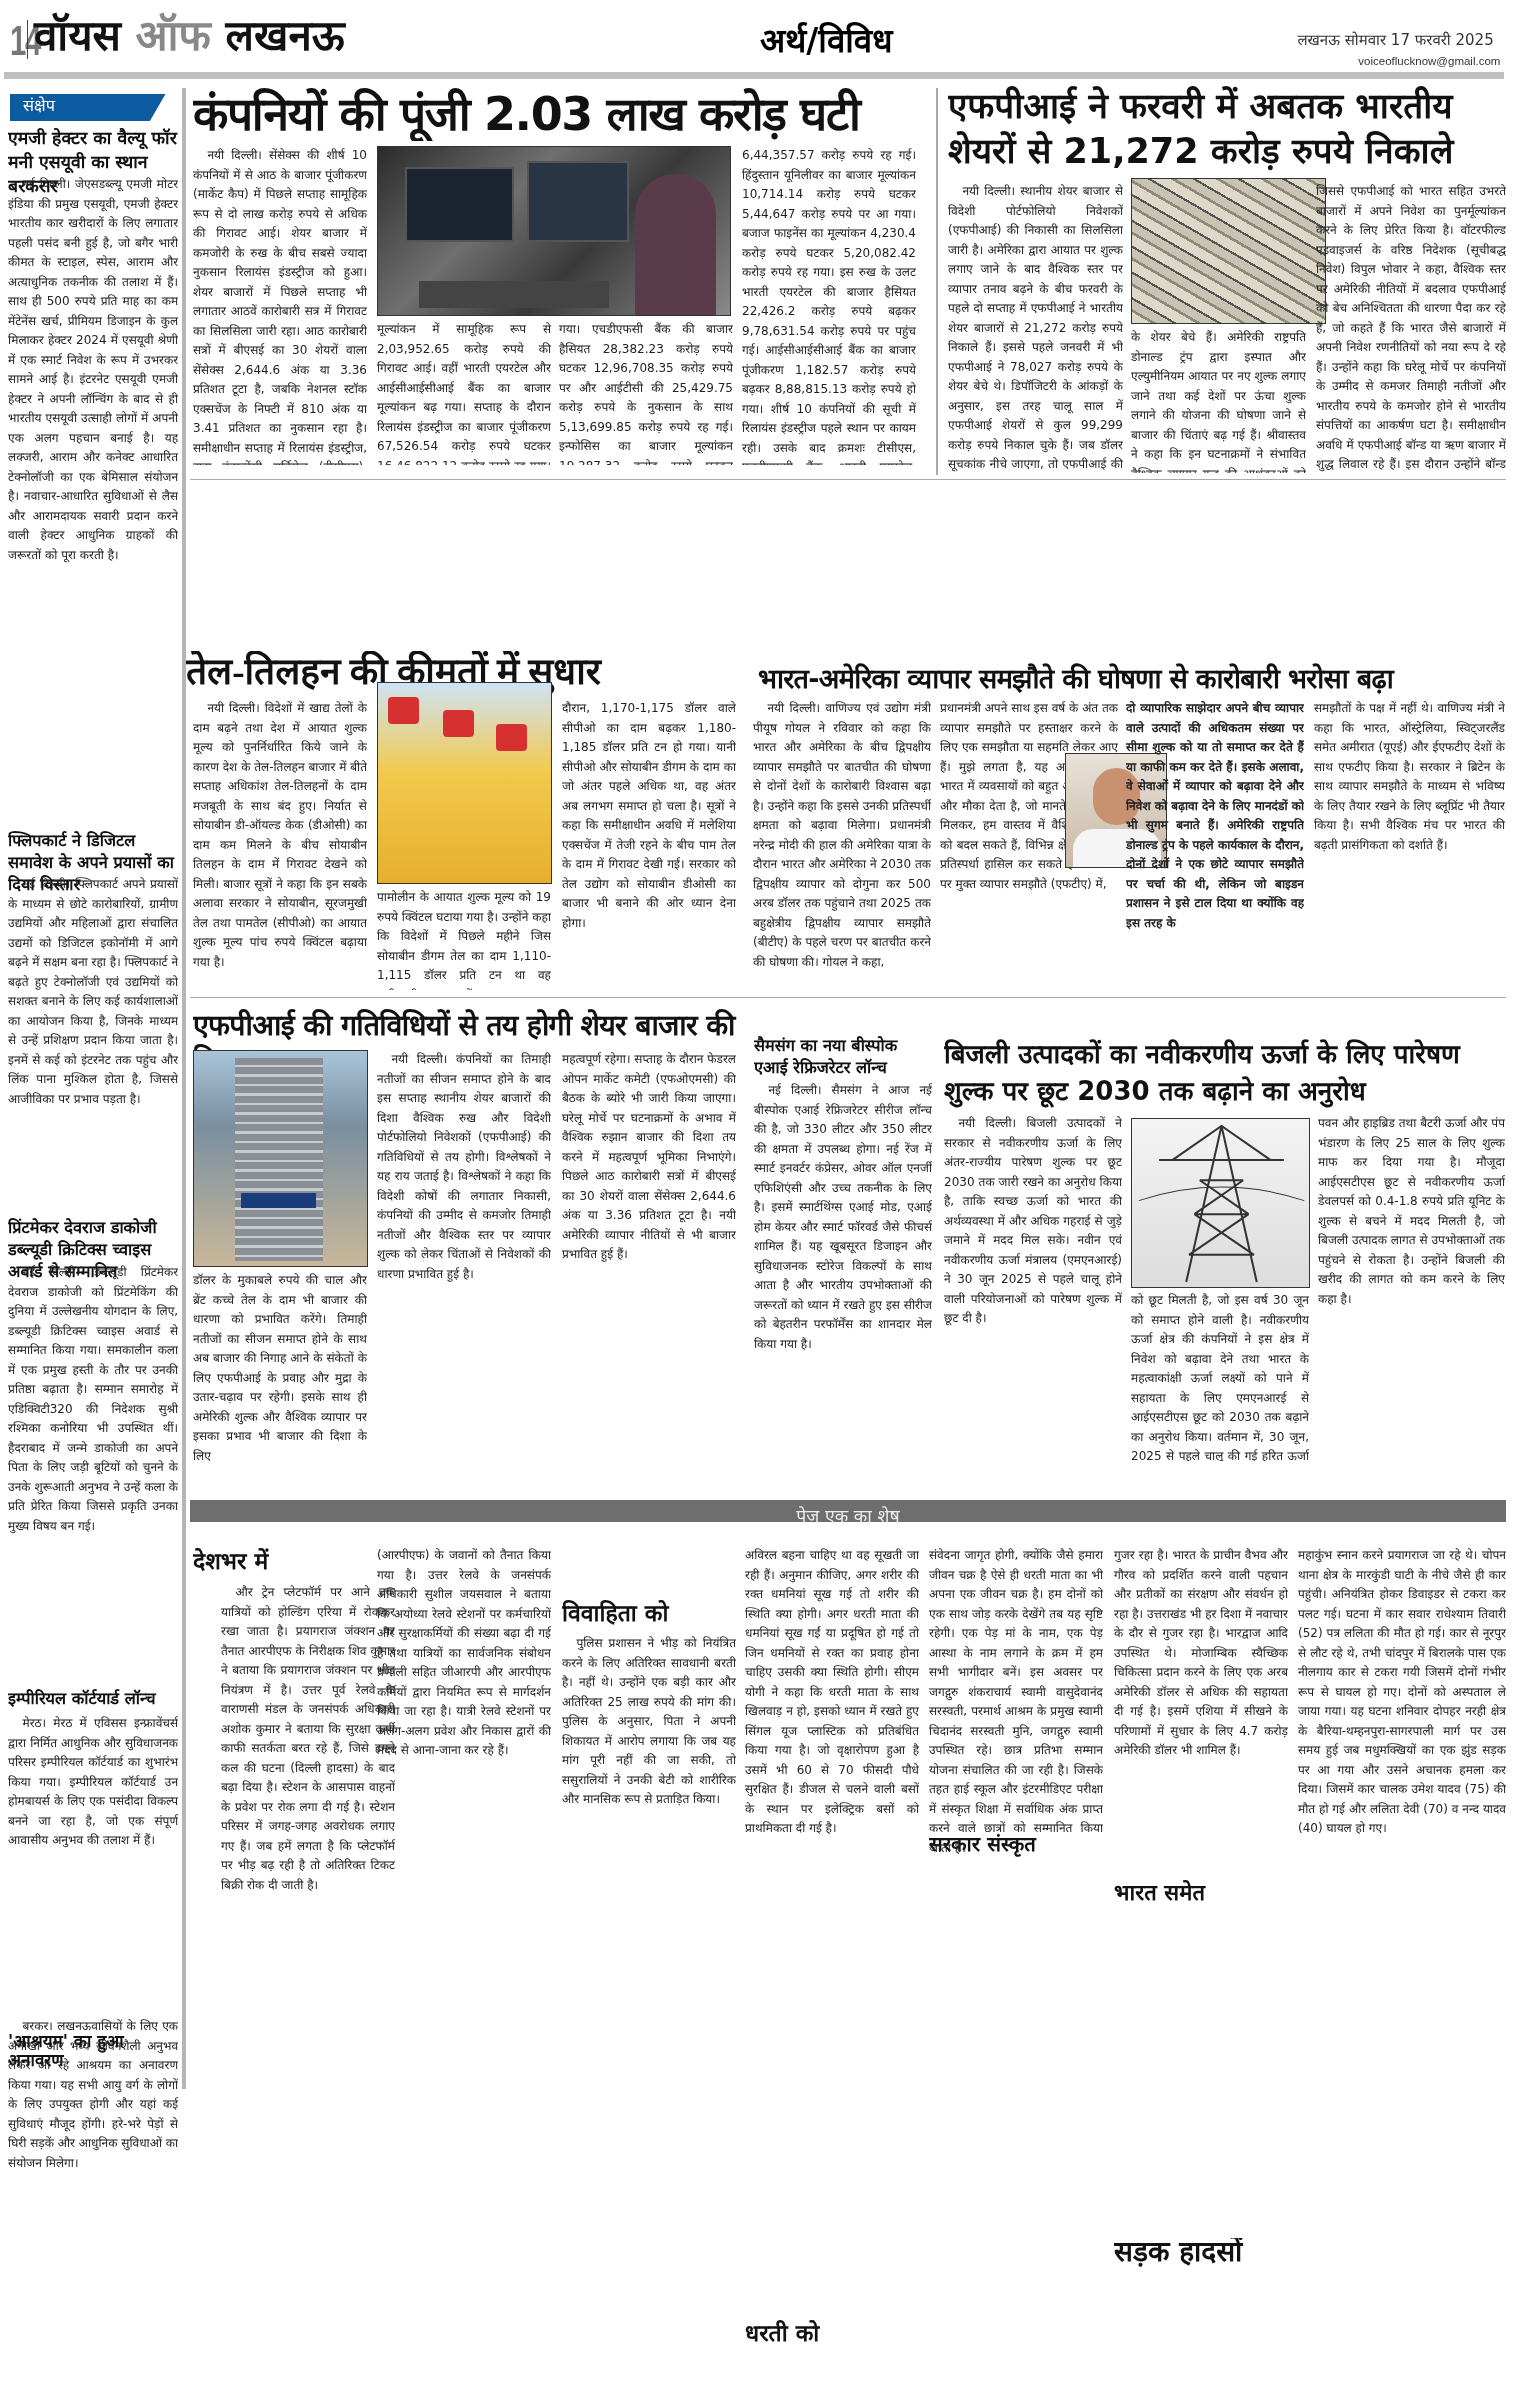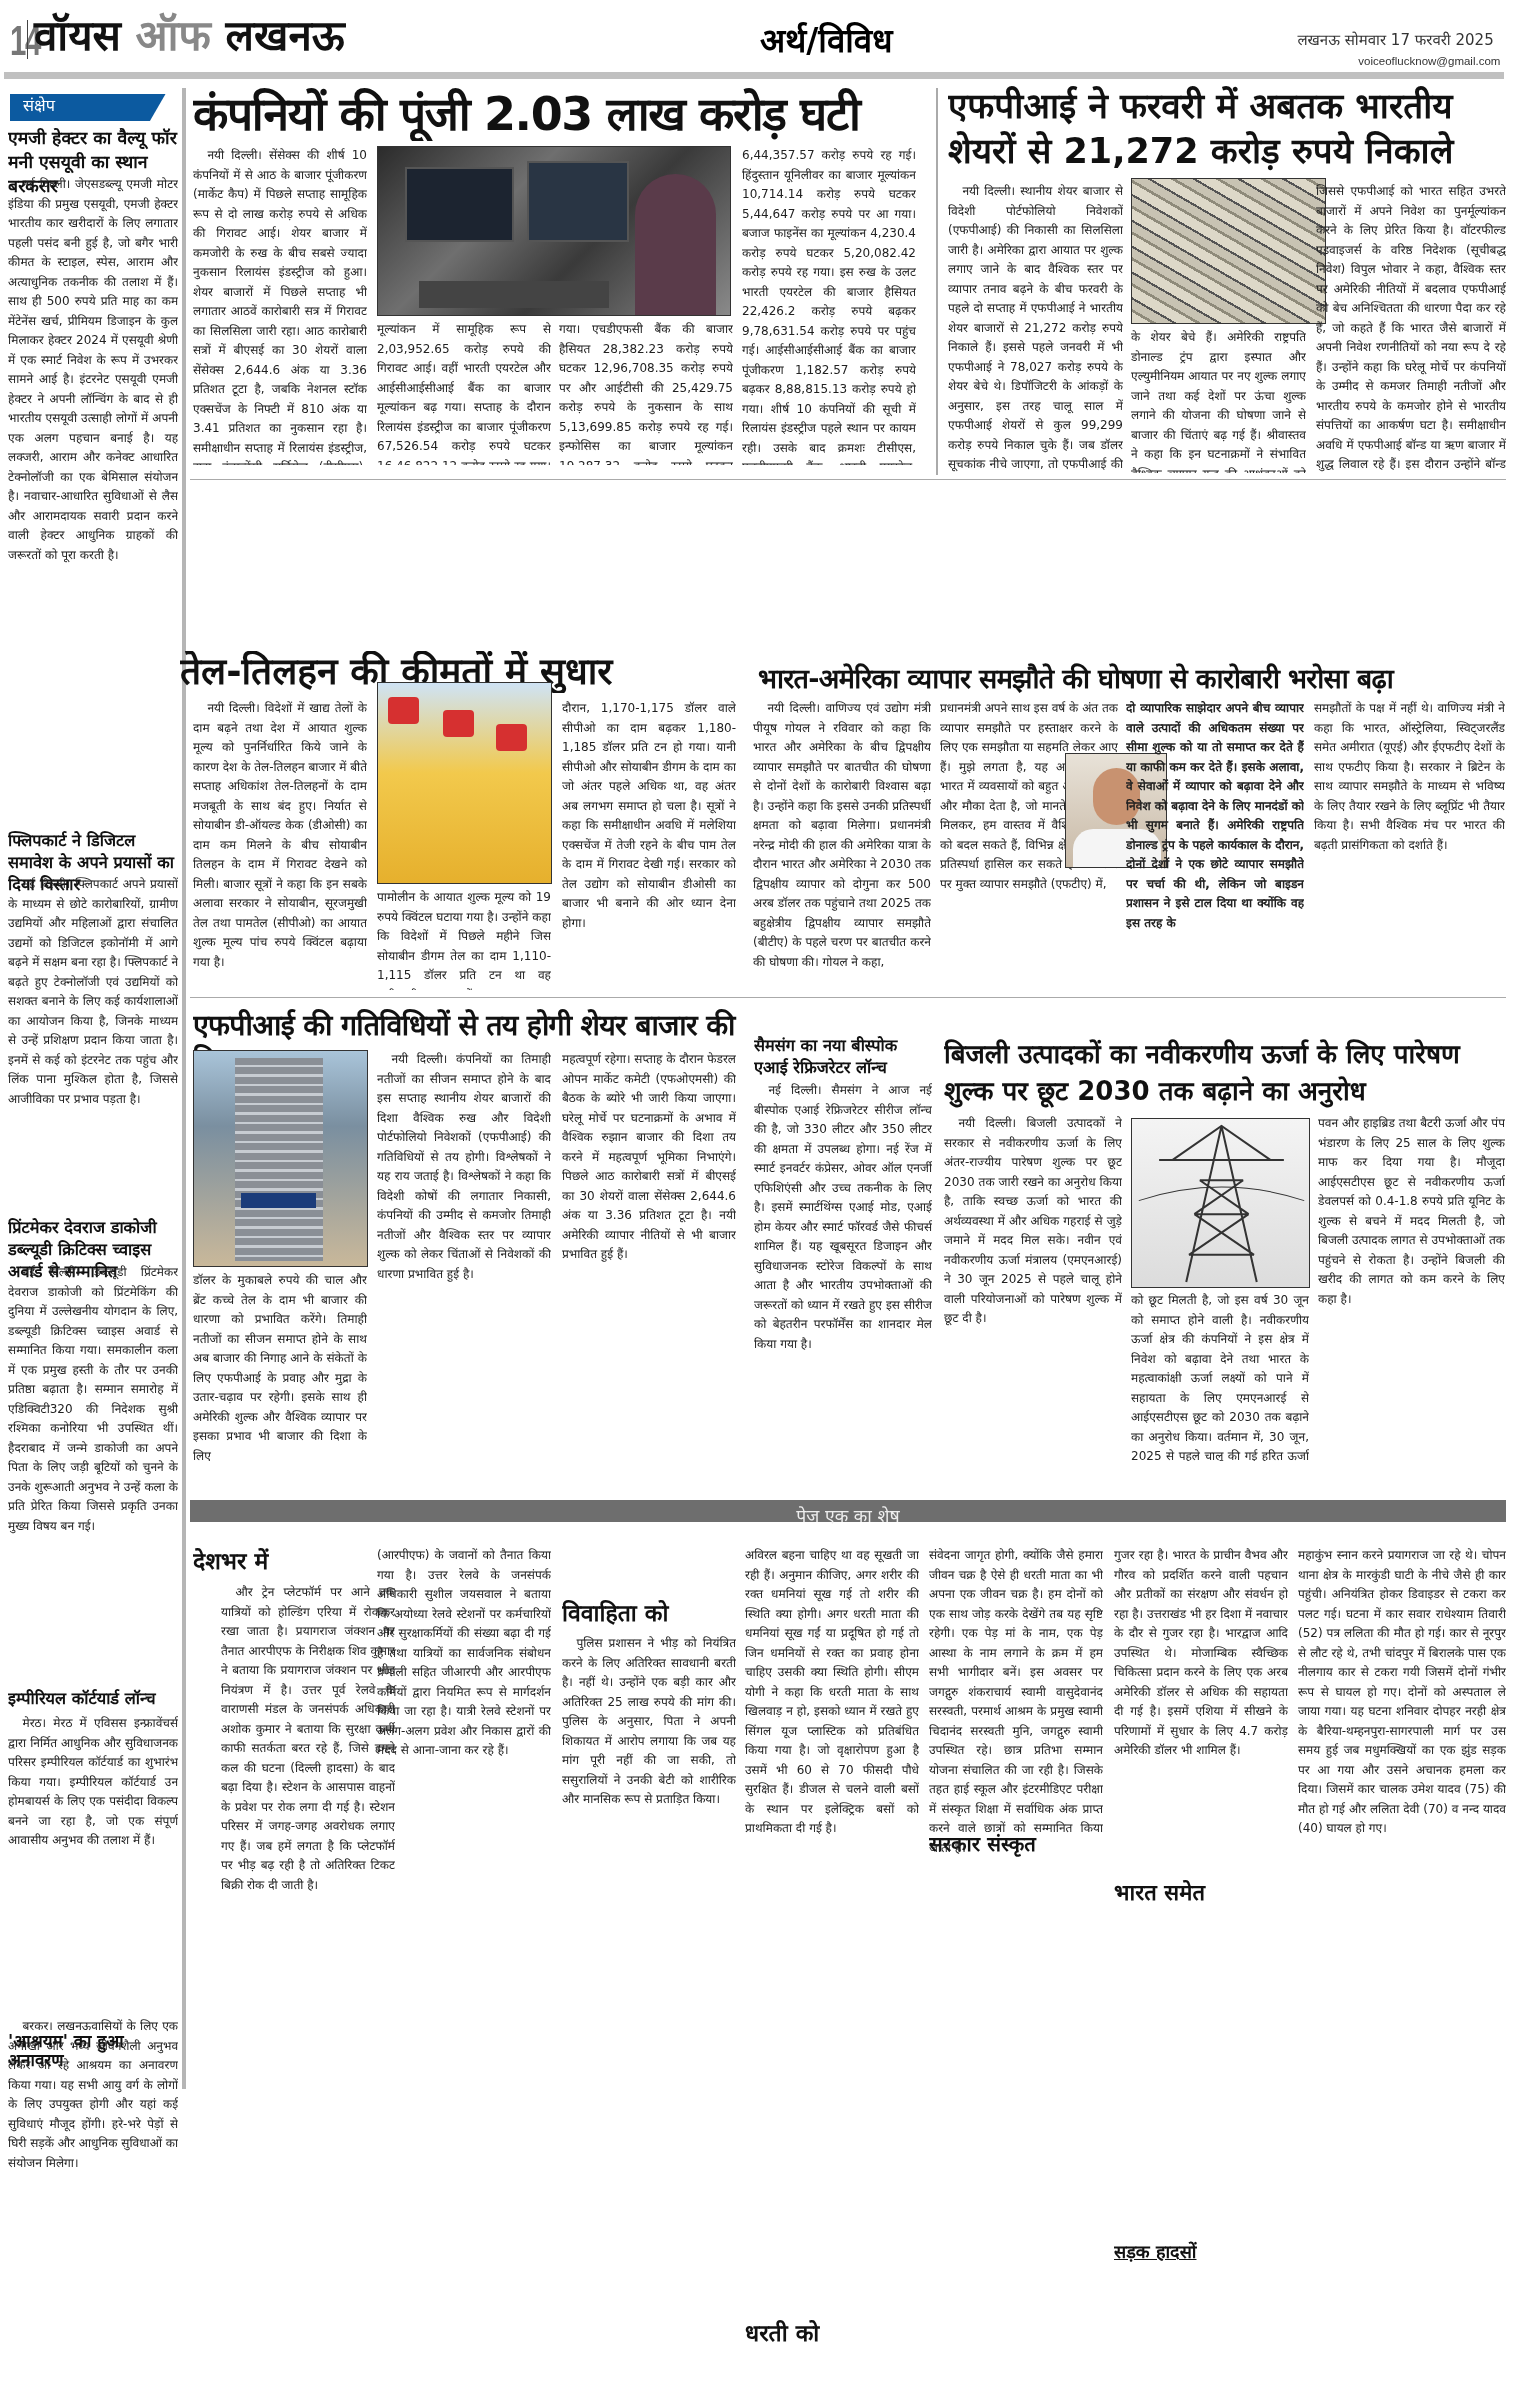--- a/index.html
+++ b/index.html
@@ -111,21 +111,21 @@
 <div class="photo" style="left:1131px; top:178px; width:195px; height:146px; background: repeating-linear-gradient(30deg,#ddd8c8 0 9.5px,#8e8a7a 9.5px 12.2px,#c8c3b3 12.2px 20.3px,#555 20.3px 22.4px);"></div>
 <div class="col" style="left:1131px; top:328px; width:175px; height:145px;">
     <p style="text-indent:0">के शेयर बेचे हैं। अमेरिकी राष्ट्रपति डोनाल्ड ट्रंप द्वारा इस्पात और एल्युमीनियम आयात पर नए शुल्क लगाए जाने तथा कई देशों पर ऊंचा शुल्क लगाने की योजना की घोषणा जाने से बाजार की चिंताएं बढ़ गई हैं। श्रीवास्तव ने कहा कि इन घटनाक्रमों ने संभावित वैश्विक व्यापार युद्ध की आशंकाओं को फिर से जगा दिया है,</p>
   </div>
 <div class="col" style="left:1316px; top:182px; width:190px; height:292px;">
     <p style="text-indent:0">जिससे एफपीआई को भारत सहित उभरते बाजारों में अपने निवेश का पुनर्मूल्यांकन करने के लिए प्रेरित किया है। वॉटरफील्ड एडवाइजर्स के वरिष्ठ निदेशक (सूचीबद्ध निवेश) विपुल भोवार ने कहा, वैश्विक स्तर पर अमेरिकी नीतियों में बदलाव एफपीआई को बेच अनिश्चितता की धारणा पैदा कर रहे हैं, जो कहते हैं कि भारत जैसे बाजारों में अपनी निवेश रणनीतियों को नया रूप दे रहे हैं। उन्होंने कहा कि घरेलू मोर्चे पर कंपनियों के उम्मीद से कमजर तिमाही नतीजों और भारतीय रुपये के कमजोर होने से भारतीय संपत्तियों का आकर्षण घटा है। समीक्षाधीन अवधि में एफपीआई बॉन्ड या ऋण बाजार में शुद्ध लिवाल रहे हैं। इस दौरान उन्होंने बॉन्ड में सामान्य सीमा के तहत 1,296 करोड़ रुपये और स्वैच्छिक प्रतिधारण मार्ग से उन्होंने 206 करोड़ रुपये डाले हैं।</p>
   </div>
 
 <div class="hrule" style="left:190px; top:479px; width:1316px; background:#aaa;"></div>
 
-<h1 class="hl" style="left:180px; top:651px; width:543px; font-size:37px; line-height:42px;">तेल-तिलहन की कीमतों में सुधार</h1>
+<h1 class="hl" style="left:186px; top:651px; width:543px; font-size:37px; line-height:42px;font-family:Liberation Serif, serif;">तेल-तिलहन की कीमतों में सुधार</h1>
 <div class="col" style="left:193px; top:699px; width:174px; height:292px;">
     <p>नयी दिल्ली। विदेशों में खाद्य तेलों के दाम बढ़ने तथा देश में आयात शुल्क मूल्य को पुनर्निर्धारित किये जाने के कारण देश के तेल-तिलहन बाजार में बीते सप्ताह अधिकांश तेल-तिलहनों के दाम मजबूती के साथ बंद हुए। निर्यात से सोयाबीन डी-ऑयल्ड केक (डीओसी) का दाम कम मिलने के बीच सोयाबीन तिलहन के दाम में गिरावट देखने को मिली। बाजार सूत्रों ने कहा कि इन सबके अलावा सरकार ने सोयाबीन, सूरजमुखी तेल तथा पामतेल (सीपीओ) का आयात शुल्क मूल्य पांच रुपये क्विंटल बढ़ाया गया है।</p>
   </div>
 <div class="photo" style="left:281px; top:681px; width:0; height:0; border:0;"></div>
 <div class="photo" style="left:377px; top:682px; width:175px; height:202px; background: linear-gradient(180deg,#cfe3f5 0%,#f2c94c 45%,#e6b02d 100%);">
   <div style="position:absolute; left:9.5px; top:13.6px; width:31px; height:27px; background:#d63030; border-radius:4.1px;"></div>
   <div style="position:absolute; left:65px; top:27px; width:31px; height:27px; background:#d63030; border-radius:4.1px;"></div>
   <div style="position:absolute; left:118px; top:41px; width:31px; height:27px; background:#d63030; border-radius:4.1px;"></div>
 </div>
 <div class="col" style="left:377px; top:888px; width:174px; height:102px;">
@@ -222,17 +222,17 @@
 <h2 class="hl bold" style="left:929px; top:1831px; width:174px; font-size:20.3px; line-height:27px;">सरकार संस्कृत</h2>
 <div class="col" style="left:929px; top:1546px; width:174px; height:850px;">
     <p style="text-indent:0">संवेदना जागृत होगी, क्योंकि जैसे हमारा जीवन चक्र है ऐसे ही धरती माता का भी अपना एक जीवन चक्र है। हम दोनों को एक साथ जोड़ करके देखेंगे तब यह सृष्टि रहेगी। एक पेड़ मां के नाम, एक पेड़ आस्था के नाम लगाने के क्रम में हम सभी भागीदार बनें। इस अवसर पर जगद्गुरु शंकराचार्य स्वामी वासुदेवानंद सरस्वती, परमार्थ आश्रम के प्रमुख स्वामी चिदानंद सरस्वती मुनि, जगद्गुरु स्वामी उपस्थित रहे। छात्र प्रतिभा सम्मान योजना संचालित की जा रही है। जिसके तहत हाई स्कूल और इंटरमीडिएट परीक्षा में संस्कृत शिक्षा में सर्वाधिक अंक प्राप्त करने वाले छात्रों को सम्मानित किया जाता है।</p>
   </div>
 
 <h2 class="hl bold" style="left:1114px; top:1879px; width:174px; font-size:22px; line-height:28.5px;">भारत समेत</h2>
 <div class="col" style="left:1114px; top:1546px; width:174px; height:850px;">
     <p style="text-indent:0">गुजर रहा है। भारत के प्राचीन वैभव और गौरव को प्रदर्शित करने वाली पहचान और प्रतीकों का संरक्षण और संवर्धन हो रहा है। उत्तराखंड भी हर दिशा में नवाचार के दौर से गुजर रहा है। भारद्वाज आदि उपस्थित थे। मोजाम्बिक स्वैच्छिक चिकित्सा प्रदान करने के लिए एक अरब अमेरिकी डॉलर से अधिक की सहायता दी गई है। इसमें एशिया में सीखने के परिणामों में सुधार के लिए 4.7 करोड़ अमेरिकी डॉलर भी शामिल हैं।</p>
   </div>
 
-<h2 class="hl bold" style="left:1114px; top:2238px; width:174px; font-size:18px; line-height:28.5px; background:#fff;text-decoration:underline;">सड़क हादसों</h2>
+<h2 class="hl bold" style="left:1114px; top:2238px; width:174px; font-size:28px; line-height:28.5px; background:#fff;">सड़क हादसों</h2>
 <div class="col" style="left:1298px; top:1546px; width:208px; height:850px;">
     <p style="text-indent:0">महाकुंभ स्नान करने प्रयागराज जा रहे थे। चोपन थाना क्षेत्र के मारकुंडी घाटी के नीचे जैसे ही कार पहुंची। अनियंत्रित होकर डिवाइडर से टकरा कर पलट गई। घटना में कार सवार राधेश्याम तिवारी (52) पत्र ललिता की मौत हो गई। कार से नूरपुर से लौट रहे थे, तभी चांदपुर में बिरालके पास एक नीलगाय कार से टकरा गयी जिसमें दोनों गंभीर रूप से घायल हो गए। दोनों को अस्पताल ले जाया गया। यह घटना शनिवार दोपहर नरही क्षेत्र के बैरिया-थम्हनपुरा-सागरपाली मार्ग पर उस समय हुई जब मधुमक्खियों का एक झुंड सड़क पर आ गया और उसने अचानक हमला कर दिया। जिसमें कार चालक उमेश यादव (75) की मौत हो गई और ललिता देवी (70) व नन्द यादव (40) घायल हो गए।</p>
   </div>
 
 
 </body></html>

